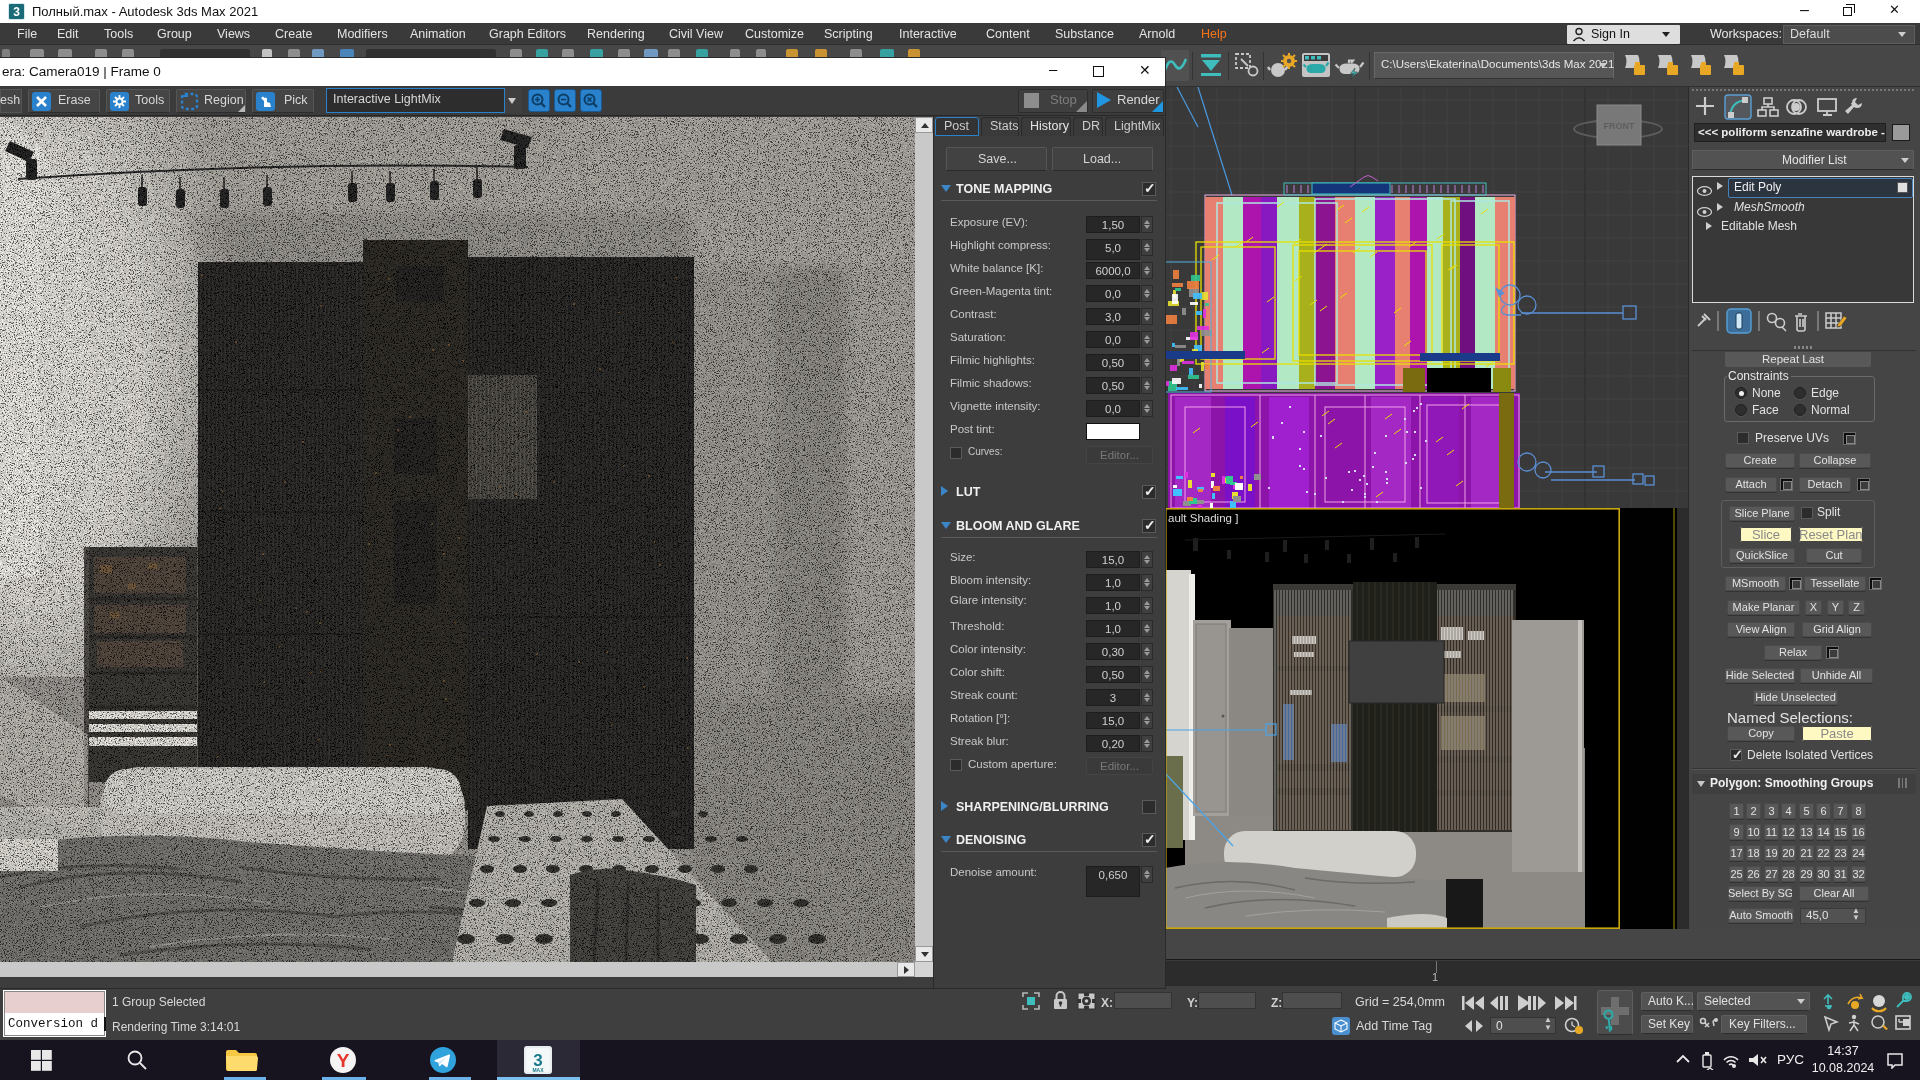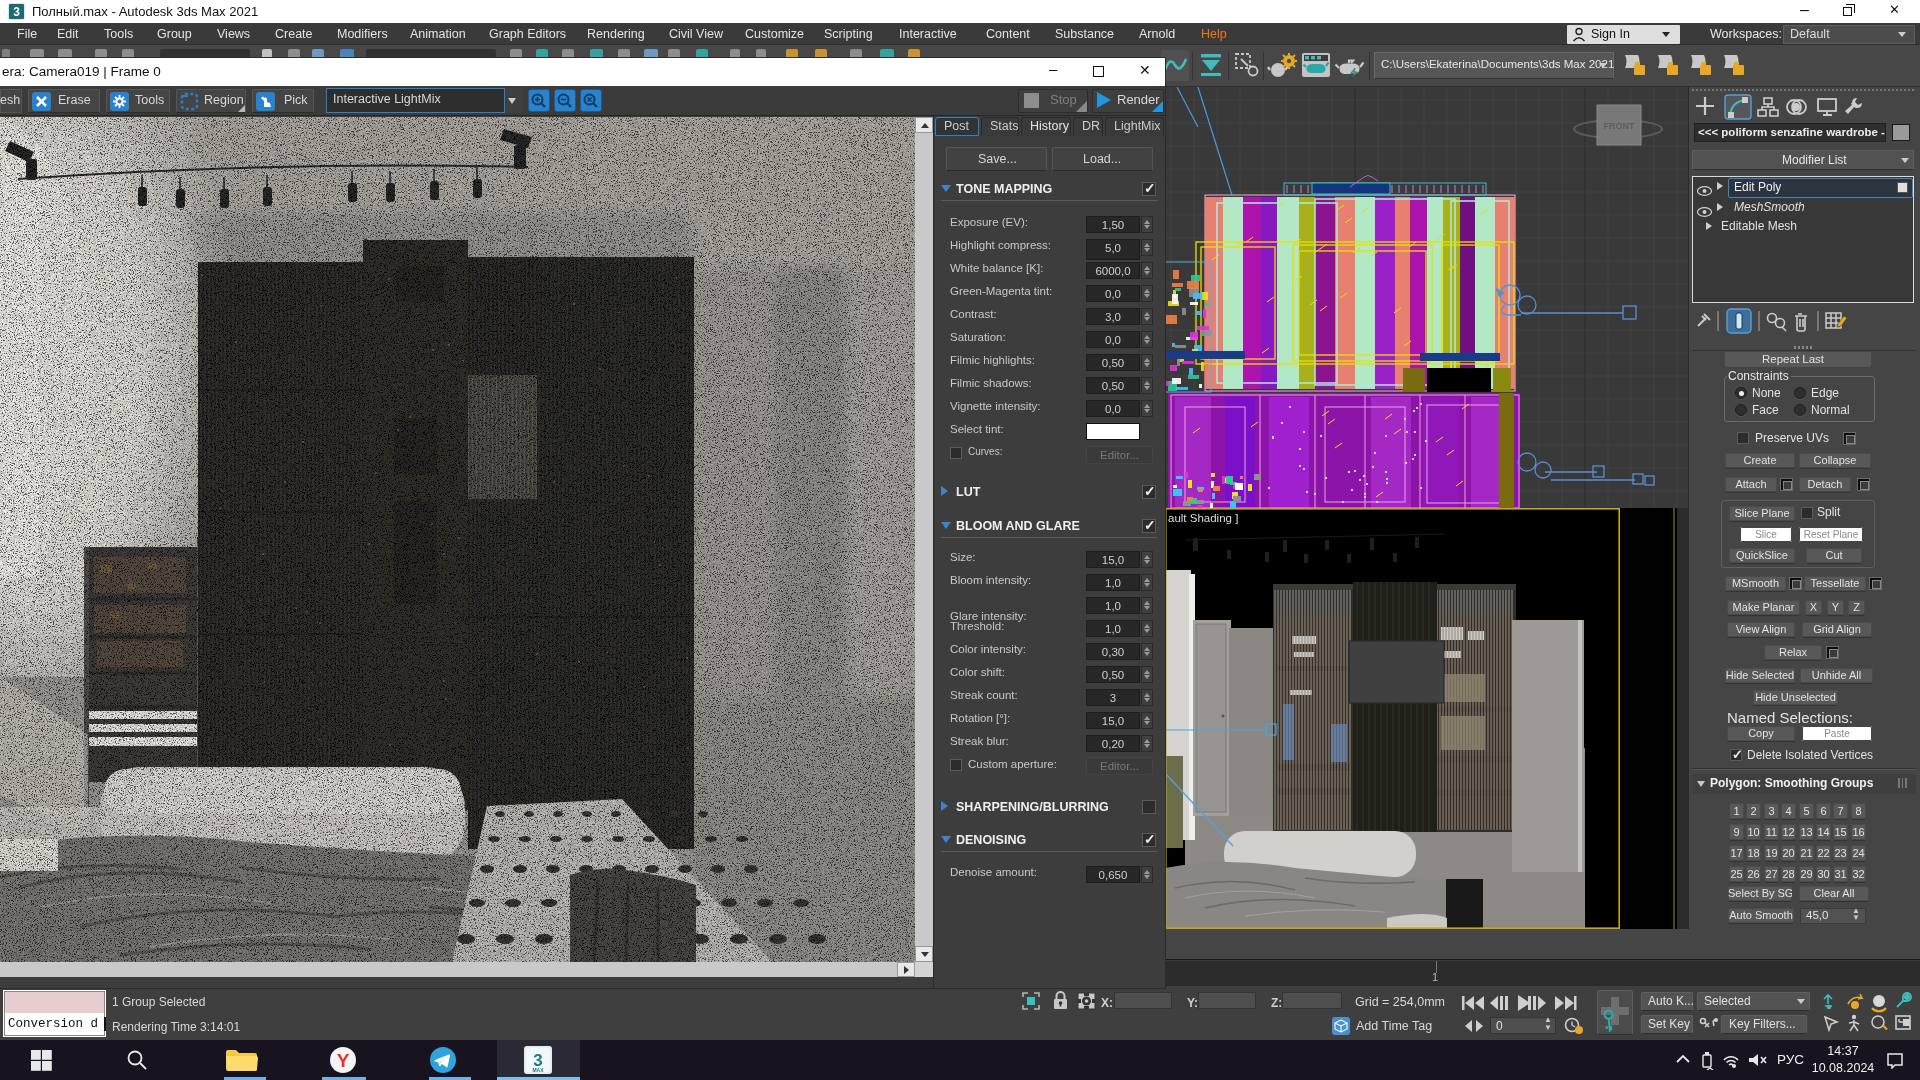--- a/index.html
+++ b/index.html
@@ -1,20 +1,20 @@
 <!DOCTYPE html>
 <html><head><meta charset="utf-8">
 <style>
 *{margin:0;padding:0;box-sizing:border-box}
 body{font-family:"Liberation Sans",sans-serif;background:#000}
 #root{position:relative;width:1920px;height:1080px;overflow:hidden;background:#3a3a3a;font-family:"Liberation Sans",sans-serif}
 .ab{position:absolute}
 .txt{position:absolute;white-space:nowrap}
 .btn{position:absolute;background:#585858;border-radius:2px;color:#e2e2e2;font-size:11px;text-align:center;white-space:nowrap;overflow:hidden;box-shadow:inset 0 0 0 1px #4a4a4a, 0 1px 0 #333}
-.btnd{position:absolute;background:#ffffff;border-radius:2px;color:#8a8a8a;font-size:10px;text-align:center;white-space:nowrap;overflow:hidden;box-shadow:inset 0 0 0 1px #444}
+.btnd{position:absolute;background:#fef9c3;border-radius:2px;color:#8a8a8a;font-size:13px;text-align:center;white-space:nowrap;overflow:hidden;box-shadow:inset 0 0 0 1px #444}
 .field{position:absolute;background:#272727;border:1px solid #1d1d1d;color:#cfcfcf;font-size:11.5px;text-align:center}
 .chk{position:absolute;width:13px;height:13px;background:#2c2c2c;border:1px solid #5a5a5a}
 .chk.on::after{content:"\2713";position:absolute;left:1px;top:-3px;color:#e8e8e8;font-size:13px;font-weight:bold}
 .spin{position:absolute;width:12px;height:17px;background:#3f3f3f;border:1px solid #2a2a2a}
 .spin::before{content:"";position:absolute;left:2px;top:3px;border-left:3.5px solid transparent;border-right:3.5px solid transparent;border-bottom:4px solid #9a9a9a}
 .spin::after{content:"";position:absolute;left:2px;bottom:3px;border-left:3.5px solid transparent;border-right:3.5px solid transparent;border-top:4px solid #9a9a9a}
 .hdrchk{position:absolute;width:14px;height:14px;background:#2c2c2c;border:1px solid #5a5a5a}
 .hdrchk.on::after{content:"\2713";position:absolute;left:1px;top:-3px;color:#ececec;font-size:14px;font-weight:bold}
 .tri-r{width:0;height:0;border-top:5px solid transparent;border-bottom:5px solid transparent;border-left:7px solid #3c86c8;position:absolute}
 .tri-d{width:0;height:0;border-left:5px solid transparent;border-right:5px solid transparent;border-top:7px solid #3c86c8;position:absolute}
@@ -1389,39 +1389,39 @@
 <div class="spin" style="left:1141px;top:331px"></div>
 <div class="txt" style="left:950px;top:354px;font-size:11.5px;color:#c8c8c8;font-weight:normal;">Filmic highlights:</div>
 <div class="field" style="left:1086px;top:354px;width:54px;height:17px;line-height:16px">0,50</div>
 <div class="spin" style="left:1141px;top:354px"></div>
 <div class="txt" style="left:950px;top:377px;font-size:11.5px;color:#c8c8c8;font-weight:normal;">Filmic shadows:</div>
 <div class="field" style="left:1086px;top:377px;width:54px;height:17px;line-height:16px">0,50</div>
 <div class="spin" style="left:1141px;top:377px"></div>
 <div class="txt" style="left:950px;top:400px;font-size:11.5px;color:#c8c8c8;font-weight:normal;">Vignette intensity:</div>
 <div class="field" style="left:1086px;top:400px;width:54px;height:17px;line-height:16px">0,0</div>
 <div class="spin" style="left:1141px;top:400px"></div>
-<div class="txt" style="left:950px;top:423px;font-size:11.5px;color:#c8c8c8;font-weight:normal;">Select tint:</div>
+<div class="txt" style="left:950px;top:423px;font-size:11.5px;color:#c8c8c8;font-weight:normal;">Post tint:</div>
 <div class="ab" style="left:1086px;top:423px;width:54px;height:17px;background:#fff;border:1px solid #111"></div>
 <div class="chk" style="left:950px;top:447px;width:12px;height:12px"></div>
 <div class="txt" style="left:968px;top:446px;font-size:10px;color:#c8c8c8;font-weight:normal;">Curves:</div>
 <div class="btnd" style="left:1086px;top:446px;width:67px;height:18px;line-height:18px;background:#3a3a3a;color:#787878;font-size:11.5px">Editor...</div>
 <div class="tri-r" style="left:941px;top:486px"></div>
 <div class="txt" style="left:956px;top:485px;font-size:12.5px;color:#f0f0f0;font-weight:bold;">LUT</div>
 <div class="hdrchk on" style="left:1142px;top:485px"></div>
 <div class="tri-d" style="left:941px;top:522px"></div>
 <div class="txt" style="left:956px;top:519px;font-size:12.5px;color:#f0f0f0;font-weight:bold;">BLOOM AND GLARE</div>
 <div class="hdrchk on" style="left:1142px;top:519px"></div>
 <div class="ab" style="left:941px;top:537px;width:216px;height:1px;background:#5a5a5a"></div>
 <div class="txt" style="left:950px;top:551px;font-size:11.5px;color:#c8c8c8;font-weight:normal;">Size:</div>
 <div class="field" style="left:1086px;top:551px;width:54px;height:17px;line-height:16px">15,0</div>
 <div class="spin" style="left:1141px;top:551px"></div>
 <div class="txt" style="left:950px;top:574px;font-size:11.5px;color:#c8c8c8;font-weight:normal;">Bloom intensity:</div>
 <div class="field" style="left:1086px;top:574px;width:54px;height:17px;line-height:16px">1,0</div>
 <div class="spin" style="left:1141px;top:574px"></div>
-<div class="txt" style="left:950px;top:610px;font-size:11.5px;color:#c8c8c8;font-weight:normal;">Glare intensity:</div>
+<div class="txt" style="left:950px;top:594px;font-size:11.5px;color:#c8c8c8;font-weight:normal;">Glare intensity:</div>
 <div class="field" style="left:1086px;top:597px;width:54px;height:17px;line-height:16px">1,0</div>
 <div class="spin" style="left:1141px;top:597px"></div>
 <div class="txt" style="left:950px;top:620px;font-size:11.5px;color:#c8c8c8;font-weight:normal;">Threshold:</div>
 <div class="field" style="left:1086px;top:620px;width:54px;height:17px;line-height:16px">1,0</div>
 <div class="spin" style="left:1141px;top:620px"></div>
 <div class="txt" style="left:950px;top:643px;font-size:11.5px;color:#c8c8c8;font-weight:normal;">Color intensity:</div>
 <div class="field" style="left:1086px;top:643px;width:54px;height:17px;line-height:16px">0,30</div>
 <div class="spin" style="left:1141px;top:643px"></div>
 <div class="txt" style="left:950px;top:666px;font-size:11.5px;color:#c8c8c8;font-weight:normal;">Color shift:</div>
 <div class="field" style="left:1086px;top:666px;width:54px;height:17px;line-height:16px">0,50</div>
@@ -1439,21 +1439,21 @@
 <div class="txt" style="left:968px;top:758px;font-size:11.5px;color:#c8c8c8;font-weight:normal;">Custom aperture:</div>
 <div class="btnd" style="left:1086px;top:757px;width:67px;height:18px;line-height:18px;background:#3a3a3a;color:#787878;font-size:11.5px">Editor...</div>
 <div class="tri-r" style="left:941px;top:801px"></div>
 <div class="txt" style="left:956px;top:800px;font-size:12.5px;color:#f0f0f0;font-weight:bold;">SHARPENING/BLURRING</div>
 <div class="hdrchk" style="left:1142px;top:800px"></div>
 <div class="tri-d" style="left:941px;top:836px"></div>
 <div class="txt" style="left:956px;top:833px;font-size:12.5px;color:#f0f0f0;font-weight:bold;">DENOISING</div>
 <div class="hdrchk on" style="left:1142px;top:833px"></div>
 <div class="ab" style="left:941px;top:851px;width:216px;height:1px;background:#5a5a5a"></div>
 <div class="txt" style="left:950px;top:866px;font-size:11.5px;color:#c8c8c8;font-weight:normal;">Denoise amount:</div>
-<div class="field" style="left:1086px;top:866px;width:54px;height:17px;line-height:16px">0,650</div>
+<div class="field" style="left:1086px;top:866px;width:54px;height:31px;line-height:16px">0,650</div>
 <div class="spin" style="left:1141px;top:866px"></div>
 <div class="ab" style="left:0;top:1040px;width:1920px;height:40px;background:#17131f"></div>
 <svg class="ab" style="left:31px;top:1050px" width="21" height="21">
       <g fill="#e8e8e8">
         <rect x="0" y="0" width="9.8" height="9.8"></rect>
         <rect x="11" y="0" width="9.8" height="9.8"></rect>
         <rect x="0" y="11" width="9.8" height="9.8"></rect>
         <rect x="11" y="11" width="9.8" height="9.8"></rect>
       </g>
     </svg>

